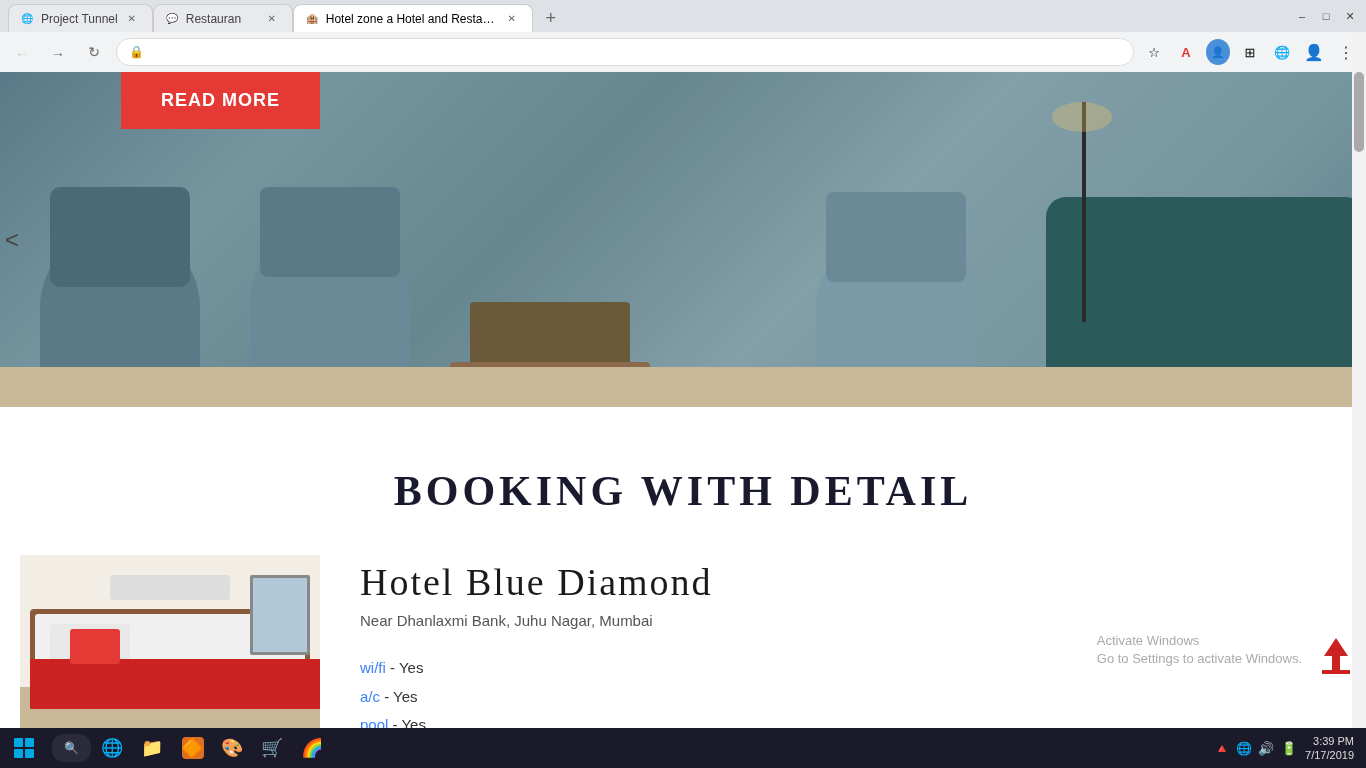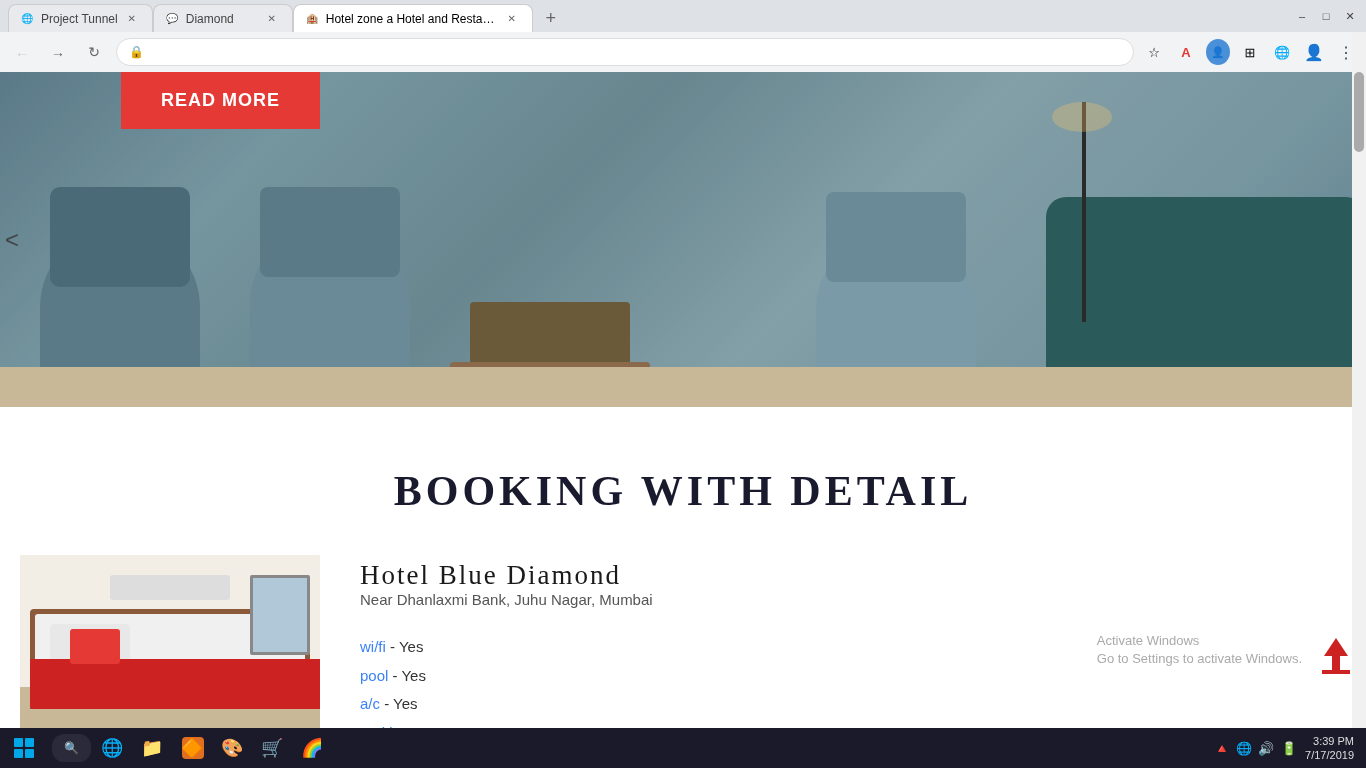--- a/index.html
+++ b/index.html
@@ -494,24 +494,25 @@
       border: 3px solid #888;
       border-radius: 2px;
     }
 
     
     .hotel-info {
       flex: 1;
       padding-top: 5px;
     }
     .hotel-name {
-      font-size: 27px;
+      font-size: 38px;
       font-weight: 300;
       color: #1a1a1a;
       font-family: 'Times New Roman', serif;
+      margin-bottom: 8px;
       letter-spacing: 2px;
     }
     .hotel-address {
       font-size: 15px;
       color: #555;
       margin-bottom: 25px;
     }
     .hotel-amenities {
       list-style: none;
       line-height: 1.9;
@@ -688,21 +689,21 @@
     <div class="tabs-container">
 
       <div class="tab">
         <span class="tab-favicon" style="color:#e0a020;">🌐</span>
         <span class="tab-title">Project Tunnel</span>
         <span class="tab-close">✕</span>
       </div>
 
       <div class="tab">
         <span class="tab-favicon" style="color:#25d366;">💬</span>
-        <span class="tab-title">Diamond</span>
+        <span class="tab-title">Restauran</span>
         <span class="tab-close">✕</span>
       </div>
 
       <div class="tab active">
         <span class="tab-favicon" style="color:#4a90d9;">🏨</span>
         <span class="tab-title">Hotel zone a Hotel and Restauran</span>
         <span class="tab-close">✕</span>
       </div>
 
       <div class="new-tab-btn">+</div>
@@ -781,26 +782,26 @@
       <div class="hotel-info">
         <h2 class="hotel-name">Hotel Blue Diamond</h2>
         <p class="hotel-address">Near Dhanlaxmi Bank, Juhu Nagar, Mumbai</p>
         <ul class="hotel-amenities">
           <li class="amenity-item">
             <span class="amenity-label">wi/fi</span>
             <span> - </span>
             <span>Yes</span>
           </li>
           <li class="amenity-item">
-            <span class="amenity-label">pool</span>
+            <span class="amenity-label">a/c</span>
             <span> - </span>
             <span>Yes</span>
           </li>
           <li class="amenity-item">
-            <span class="amenity-label">a/c</span>
+            <span class="amenity-label">pool</span>
             <span> - </span>
             <span>Yes</span>
           </li>
           <li class="amenity-item">
             <span class="amenity-label">parking</span>
             <span> - </span>
             <span>Yes</span>
           </li>
           <li class="amenity-item">
             <span class="amenity-label">restaurant</span>

